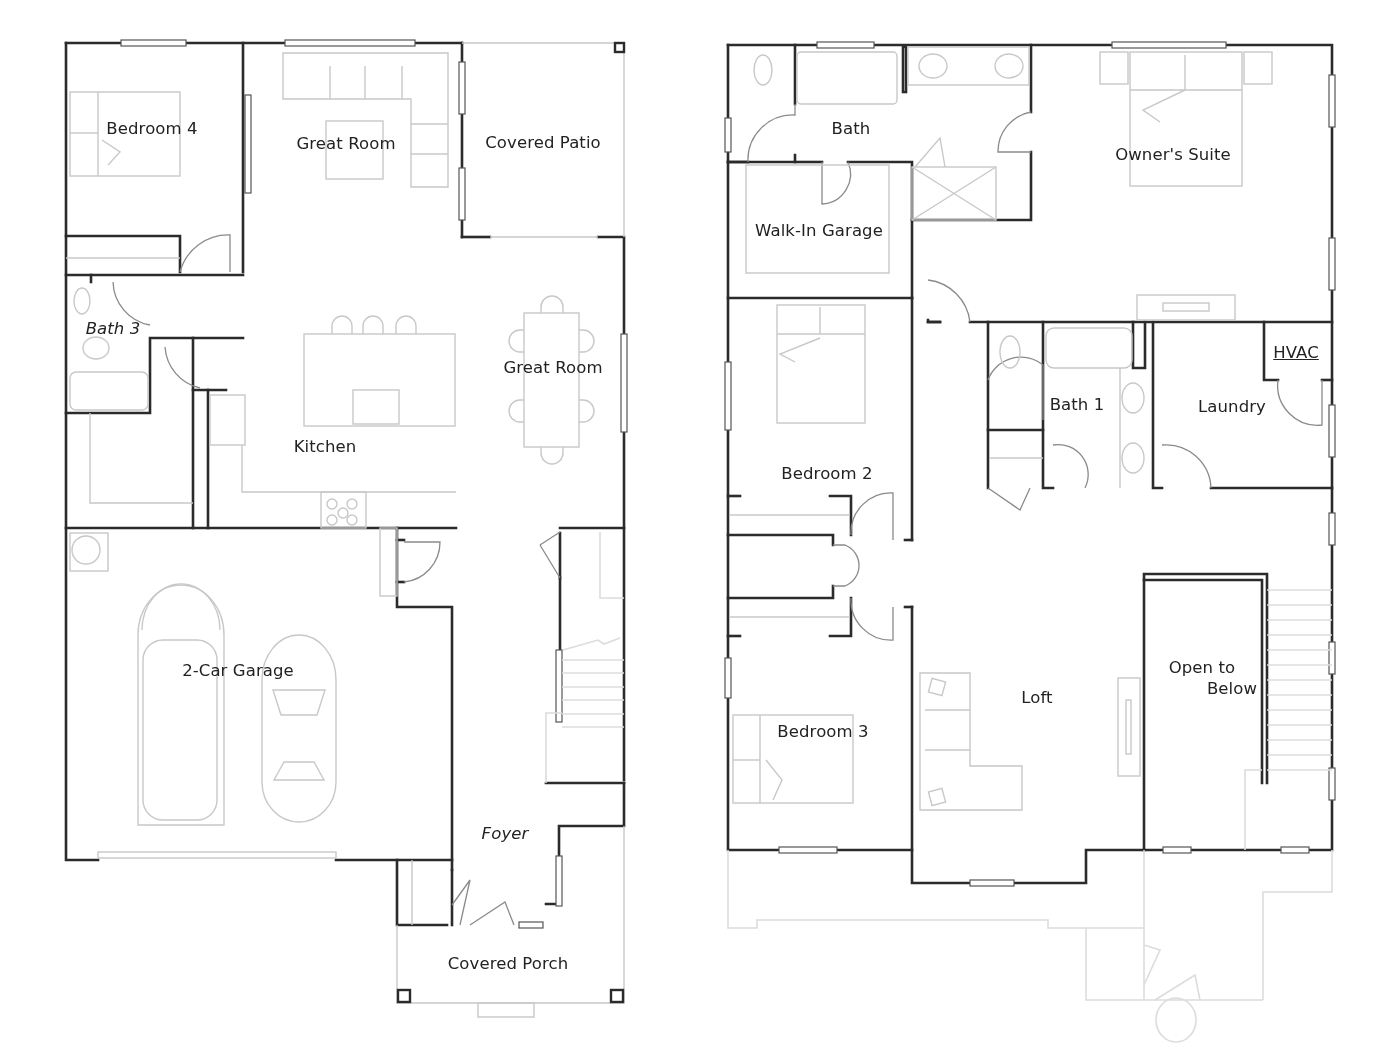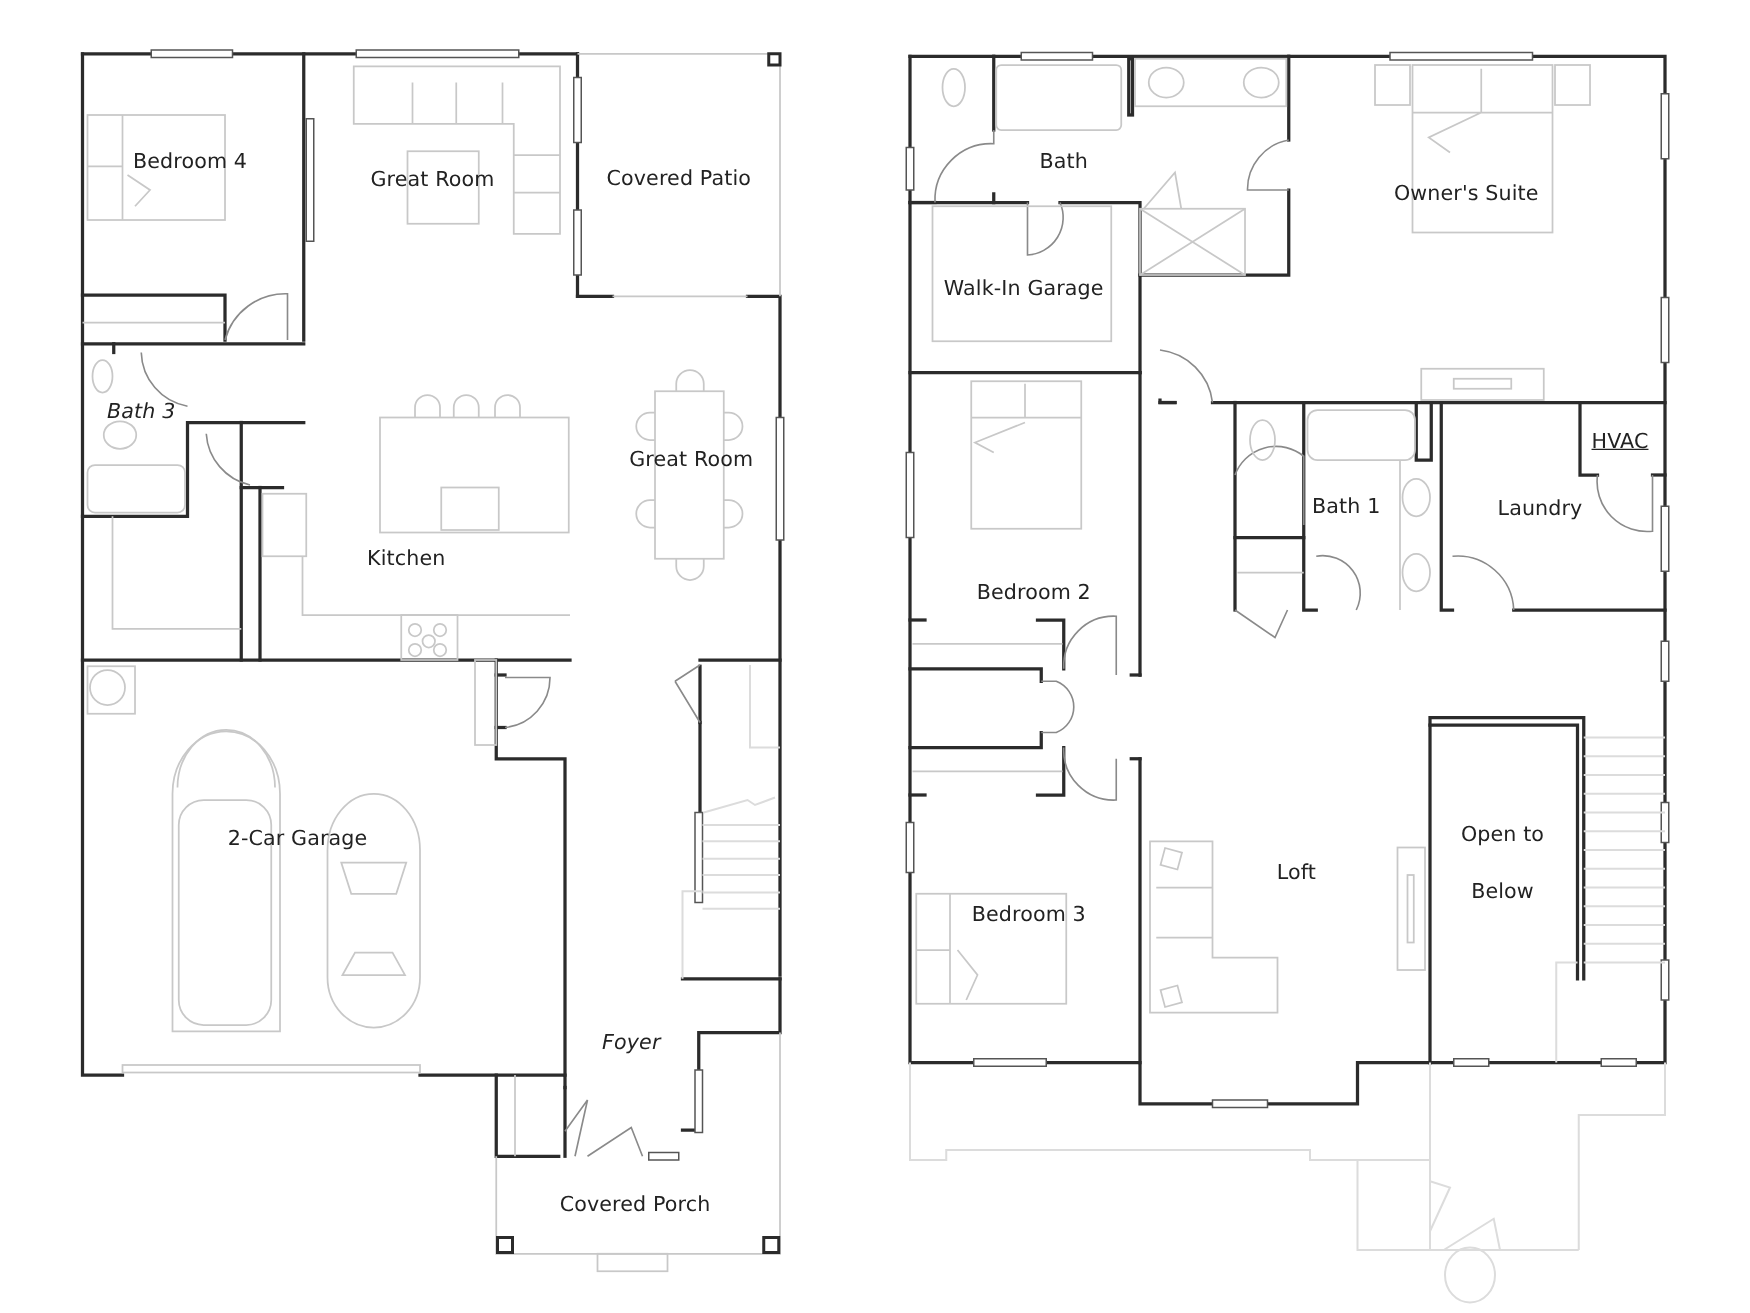--- a/index.html
+++ b/index.html
@@ -290,15 +290,15 @@
 <div>
   <div class="label" style="left:851px;top:129px;">Bath</div>
   <div class="label" style="left:1173px;top:155px;">Owner's Suite</div>
   <div class="label" style="left:819px;top:231px;">Walk-In Garage</div>
   <div class="label" style="left:1296px;top:353px;text-decoration:underline;">HVAC</div>
   <div class="label" style="left:1077px;top:405px;">Bath 1</div>
   <div class="label" style="left:1232px;top:407px;">Laundry</div>
   <div class="label" style="left:827px;top:426px;margin-top:48px;">Bedroom 2</div>
   <div class="label" style="left:1037px;top:698px;">Loft</div>
   <div class="label" style="left:1202px;top:668px;">Open to</div>
-  <div class="label" style="left:1202px;top:689px;margin-top:24px;">Below</div>
+  <div class="label" style="left:1232px;top:689px;">Below</div>
   <div class="label" style="left:823px;top:732px;">Bedroom 3</div>
 </div>
 
 </body></html>

